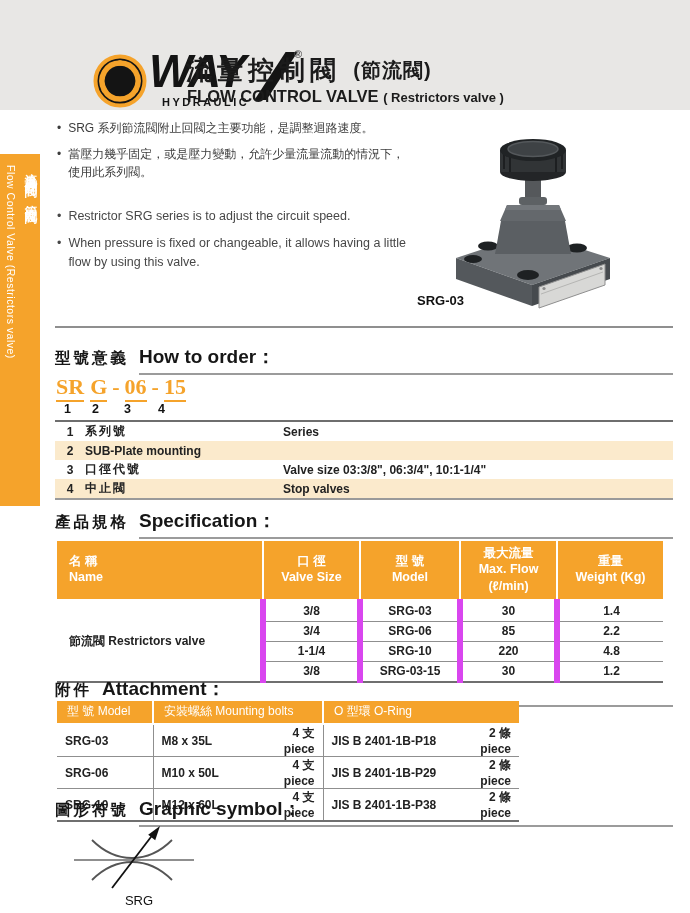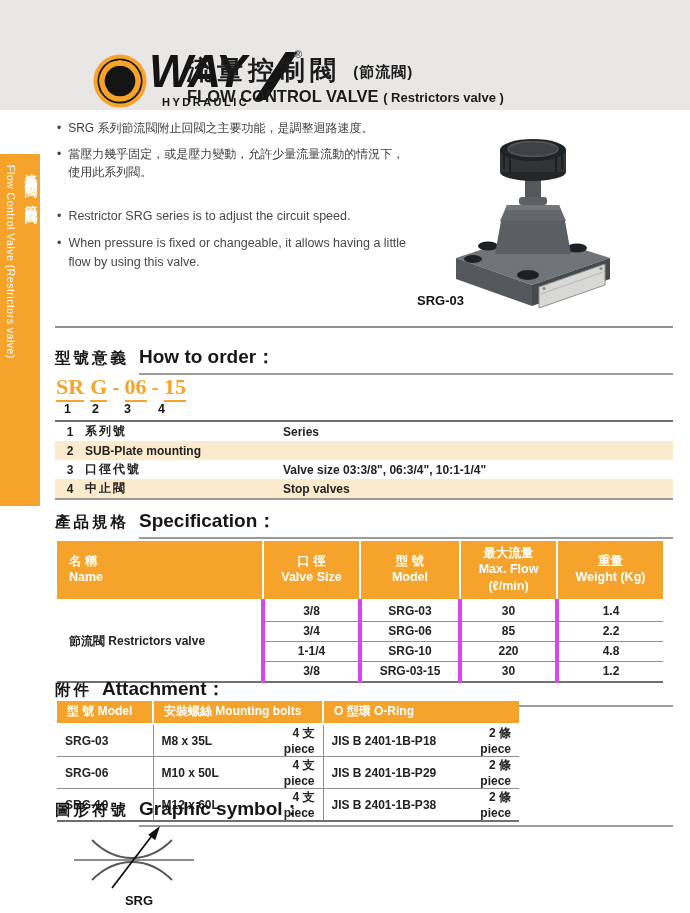--- a/index.html
+++ b/index.html
@@ -8,21 +8,21 @@
   
   .band{position:absolute;left:0;top:0;width:690px;height:110px;background:#E8E7E5;}
   .logo-icon{position:absolute;left:92px;top:53px;}
   .brand{position:absolute;left:149px;top:48px;font-size:46px;font-weight:bold;font-style:italic;
          letter-spacing:-2px;color:#141414;line-height:1;}
   .brand-slash{position:absolute;left:270px;top:52px;width:12px;height:48px;background:#141414;
          transform:skewX(-33deg);}
   .brand-reg{position:absolute;left:294px;top:48px;font-size:11px;color:#555;font-weight:bold;}
   .brand-sub{position:absolute;left:162px;top:96px;font-size:11px;font-weight:bold;letter-spacing:2.5px;color:#141414;}
   .title-zh{position:absolute;left:186px;top:53px;font-size:26px;font-weight:bold;color:#1b1b1b;letter-spacing:5px;white-space:nowrap;}
-  .title-zh .paren{font-size:15px;letter-spacing:1px;vertical-align:2px;}
+  .title-zh .paren{font-size:20px;letter-spacing:1px;vertical-align:2px;}
   .title-en{position:absolute;left:187px;top:87px;font-size:16.5px;font-weight:bold;color:#1b1b1b;white-space:nowrap;}
   .title-en .paren{font-size:13px;}
   
   .tab{position:absolute;left:0;top:154px;width:40px;height:352px;background:#F5A32B;}
   .tab-zh{position:absolute;left:22px;top:9px;writing-mode:vertical-rl;text-orientation:upright;
           color:#fff;font-weight:bold;font-size:12.5px;letter-spacing:3px;white-space:nowrap;}
   .tab-en{position:absolute;left:5px;top:11px;writing-mode:vertical-rl;color:#fff;font-size:10.5px;
           letter-spacing:0.5px;white-space:nowrap;}
   
   .bullets{position:absolute;left:57px;top:119px;width:354px;}
@@ -54,38 +54,38 @@
   .o-zh{width:198px;letter-spacing:2px;}
   .o-en{flex:1;}
   
   .spec{position:absolute;left:57px;top:541px;width:606px;border-collapse:collapse;table-layout:fixed;
         border-bottom:2px solid #6f6f6f;}
   .spec th{background:#F5A32B;color:#fff;font-size:12.5px;font-weight:bold;padding:4px 2px 5px;
            border-left:2px solid #fff;border-bottom:3px solid #fff;text-align:center;vertical-align:middle;}
   .spec th.first{border-left:none;text-align:left;padding-left:12px;}
   .spec th div{line-height:1.3;}
   .spec td{height:19px;padding:0;font-size:12px;font-weight:bold;color:#222;text-align:center;
-           border-left:4px solid #d946ef;}
+           border-left:6px solid #d946ef;}
   .spec td.group{border-left:none;text-align:left;padding-left:12px;}
   .spec tr.sub td{border-top:1px solid #8f8f8f;margin-left:20px;}
   
   .att{position:absolute;left:57px;top:701px;width:462px;border-collapse:collapse;table-layout:fixed;
        border-bottom:2px solid #6f6f6f;}
-  .att th{background:#F5A32B;color:#fff;font-size:12px;font-weight:bold;text-align:left;height:19px;
+  .att th{background:#F5A32B;color:#fff;font-size:12px;font-weight:normal;text-align:left;height:19px;
           padding:1px 0 2px 10px;border-left:2px solid #fff;border-bottom:2px solid #fff;}
   .att th.first{border-left:none;}
   .att td{height:21px;font-size:12px;font-weight:bold;color:#222;padding:0;}
   .att td.sep{border-left:1px solid #8f8f8f;}
   .att tr.sub td{border-top:1px solid #8f8f8f;}
   .pl8{padding-left:8px !important;}
   .qty{text-align:right;padding-right:8px !important;}
   
   .symbol{position:absolute;left:72px;top:824px;}
   .symbol-label{position:absolute;left:104px;top:893px;width:70px;text-align:center;
-                font-size:13px;font-weight:bold;color:#111;}
+                font-size:13px;font-weight:normal;color:#111;}
 </style>
 </head>
 <body>
 
 <div id="page">
 
   <div class="band"></div>
 
   <svg class="logo-icon" width="56" height="56" viewBox="0 0 56 56">
     <circle cx="28" cy="28" r="24.5" fill="#141414" stroke="#F5A32B" stroke-width="4"></circle>

